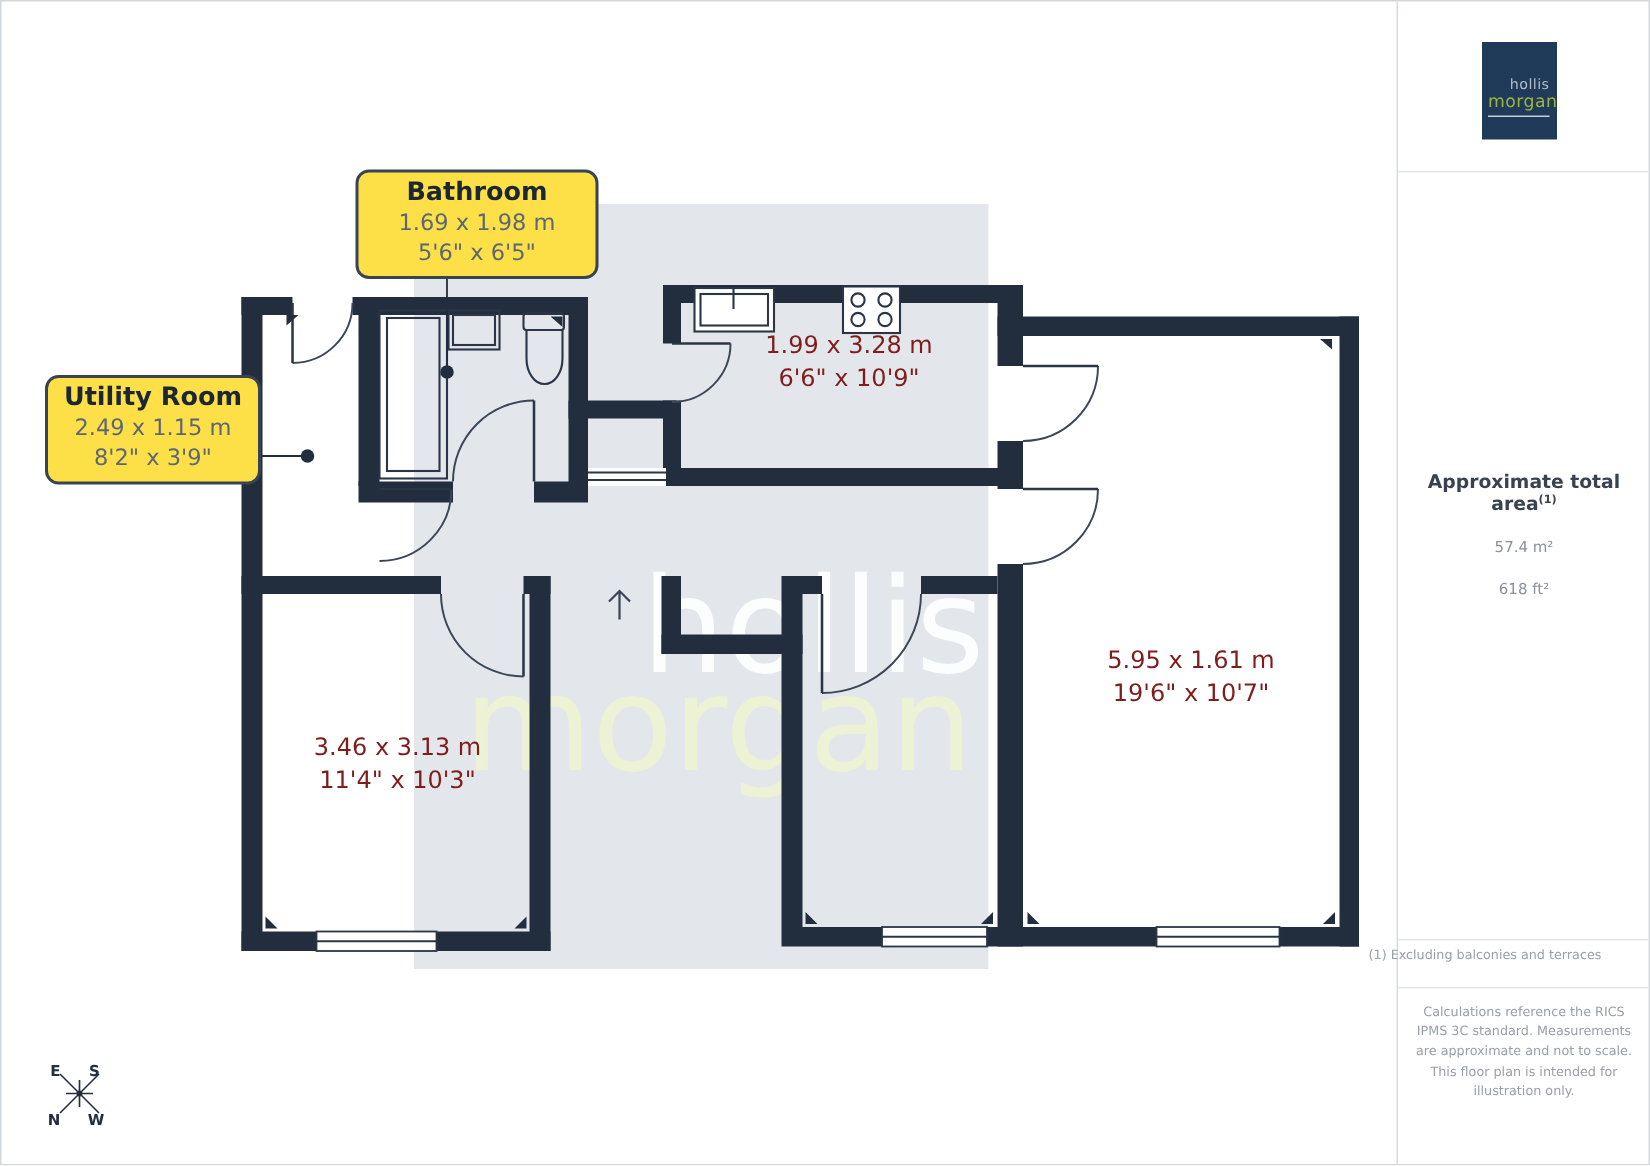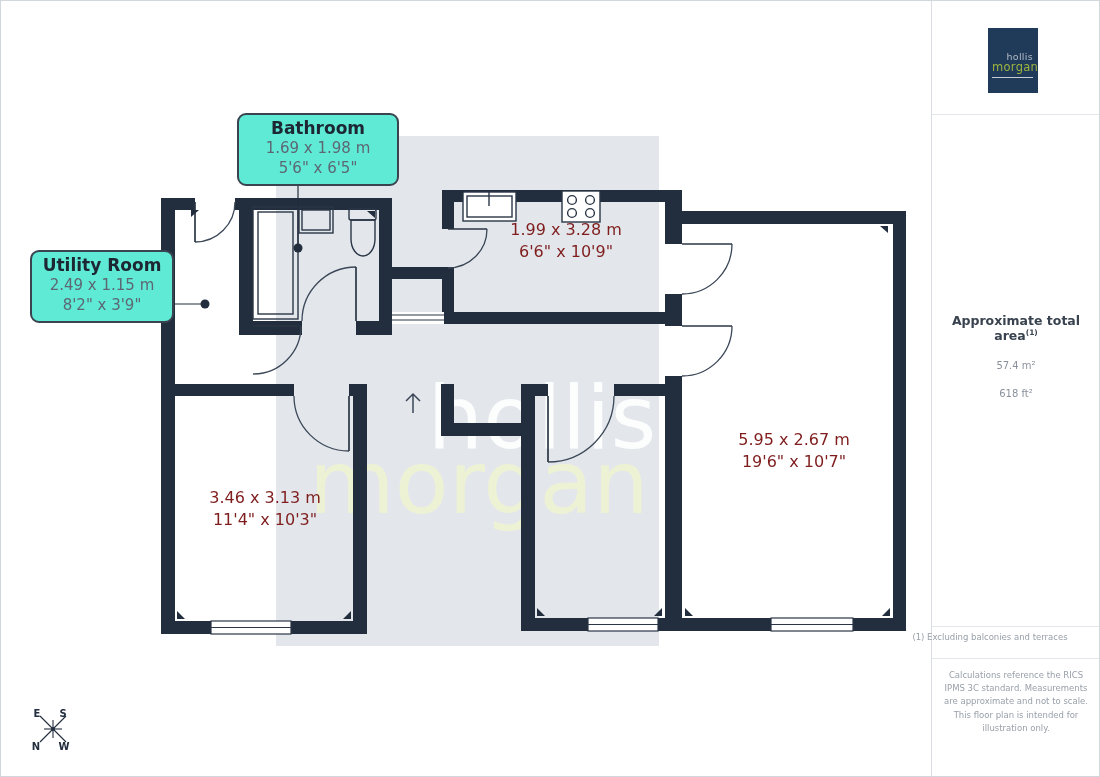--- a/index.html
+++ b/index.html
@@ -4,21 +4,21 @@
 <style>
   html,body{margin:0;padding:0;background:#fff;}
   #canvas{
     position:relative;width:1098px;height:775px;background:#ffffff;
     border:1px solid #d2d7dc;overflow:hidden;
     font-family:"DejaVu Sans",sans-serif;
   }
   svg{position:absolute;left:0;top:0;}
   
   .callout{
-    position:absolute;background:#5eead4;border:2px solid #3a4450;border-radius:9px;
+    position:absolute;background:#fde047;border:2px solid #3a4450;border-radius:9px;
     text-align:center;padding:3px 6px 6px;z-index:6;
   }
   .callout .title{font-size:17px;font-weight:bold;color:#1d2734;line-height:1.25;}
   .callout .dim{font-size:15px;color:#5d6774;line-height:1.3;}
   
   .room-label{position:absolute;width:220px;text-align:center;z-index:5;}
   .room-label .title{font-size:17px;font-weight:bold;color:#222c3a;line-height:1.3;}
   .room-label .dim{font-size:16px;color:#7f1d1d;line-height:1.38;}
   
   .v-divider{position:absolute;left:930px;top:0;width:1px;height:775px;background:#d9dce1;}
@@ -215,21 +215,21 @@
     <div class="dim">8'2" x 3'9"</div>
   </div>
 
   <div class="room-label" style="left:455px;top:218px;">
     <div class="dim">1.99 x 3.28 m</div>
     <div class="dim">6'6" x 10'9"</div>
   </div>
 
 
   <div class="room-label" style="left:683px;top:428px;">
-    <div class="dim">5.95 x 2.67 m</div>
+    <div class="dim">5.95 x 1.61 m</div>
     <div class="dim">19'6" x 10'7"</div>
   </div>
 
   <div class="room-label" style="left:154px;top:486px;">
     <div class="dim">3.46 x 3.13 m</div>
     <div class="dim">11'4" x 10'3"</div>
   </div>
 
 
   <div class="v-divider"></div>

